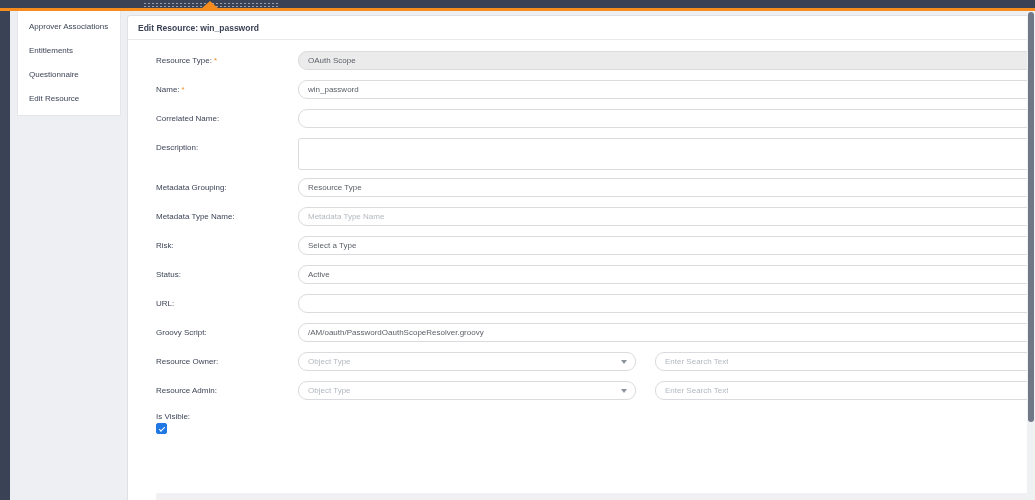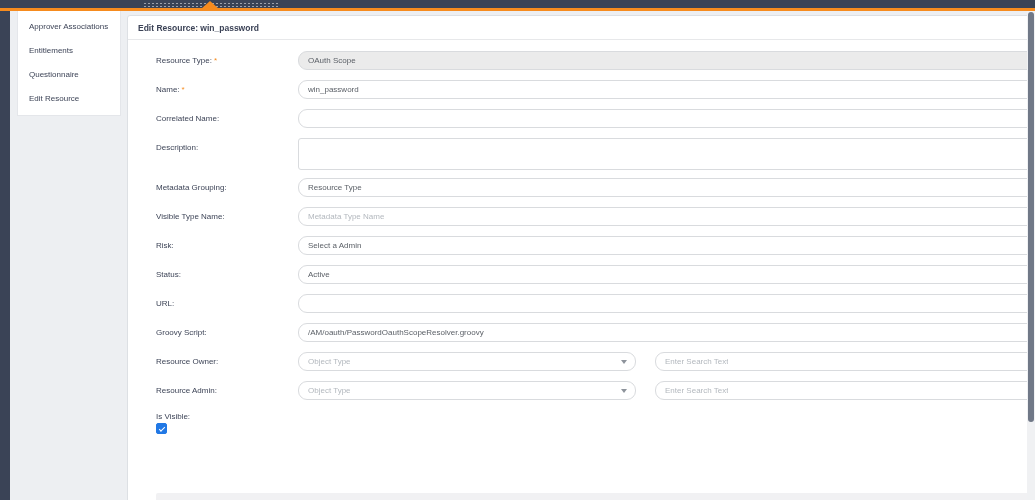--- a/index.html
+++ b/index.html
@@ -138,34 +138,34 @@
       <div class="lbl">Metadata Grouping:</div>
       <div class="ctl">
           <div class="field sel">
         <span class="txt">Resource Type</span>
         <span class="caret"></span>
       </div>
         </div>
     </div>
 
     <div class="row">
-      <div class="lbl">Visible Type Name:</div>
+      <div class="lbl">Metadata Type Name:</div>
       <div class="ctl">
           <div class="field sel">
         <span class="txt ph">Metadata Type Name</span>
         <span class="caret"></span>
       </div>
         </div>
     </div>
 
     <div class="row">
       <div class="lbl">Risk:</div>
       <div class="ctl">
           <div class="field sel">
-        <span class="txt">Select a Admin</span>
+        <span class="txt">Select a Type</span>
         <span class="chev"></span>
       </div>
         </div>
     </div>
 
     <div class="row">
       <div class="lbl">Status:</div>
       <div class="ctl">
           <div class="field sel">
         <span class="txt">Active</span>

